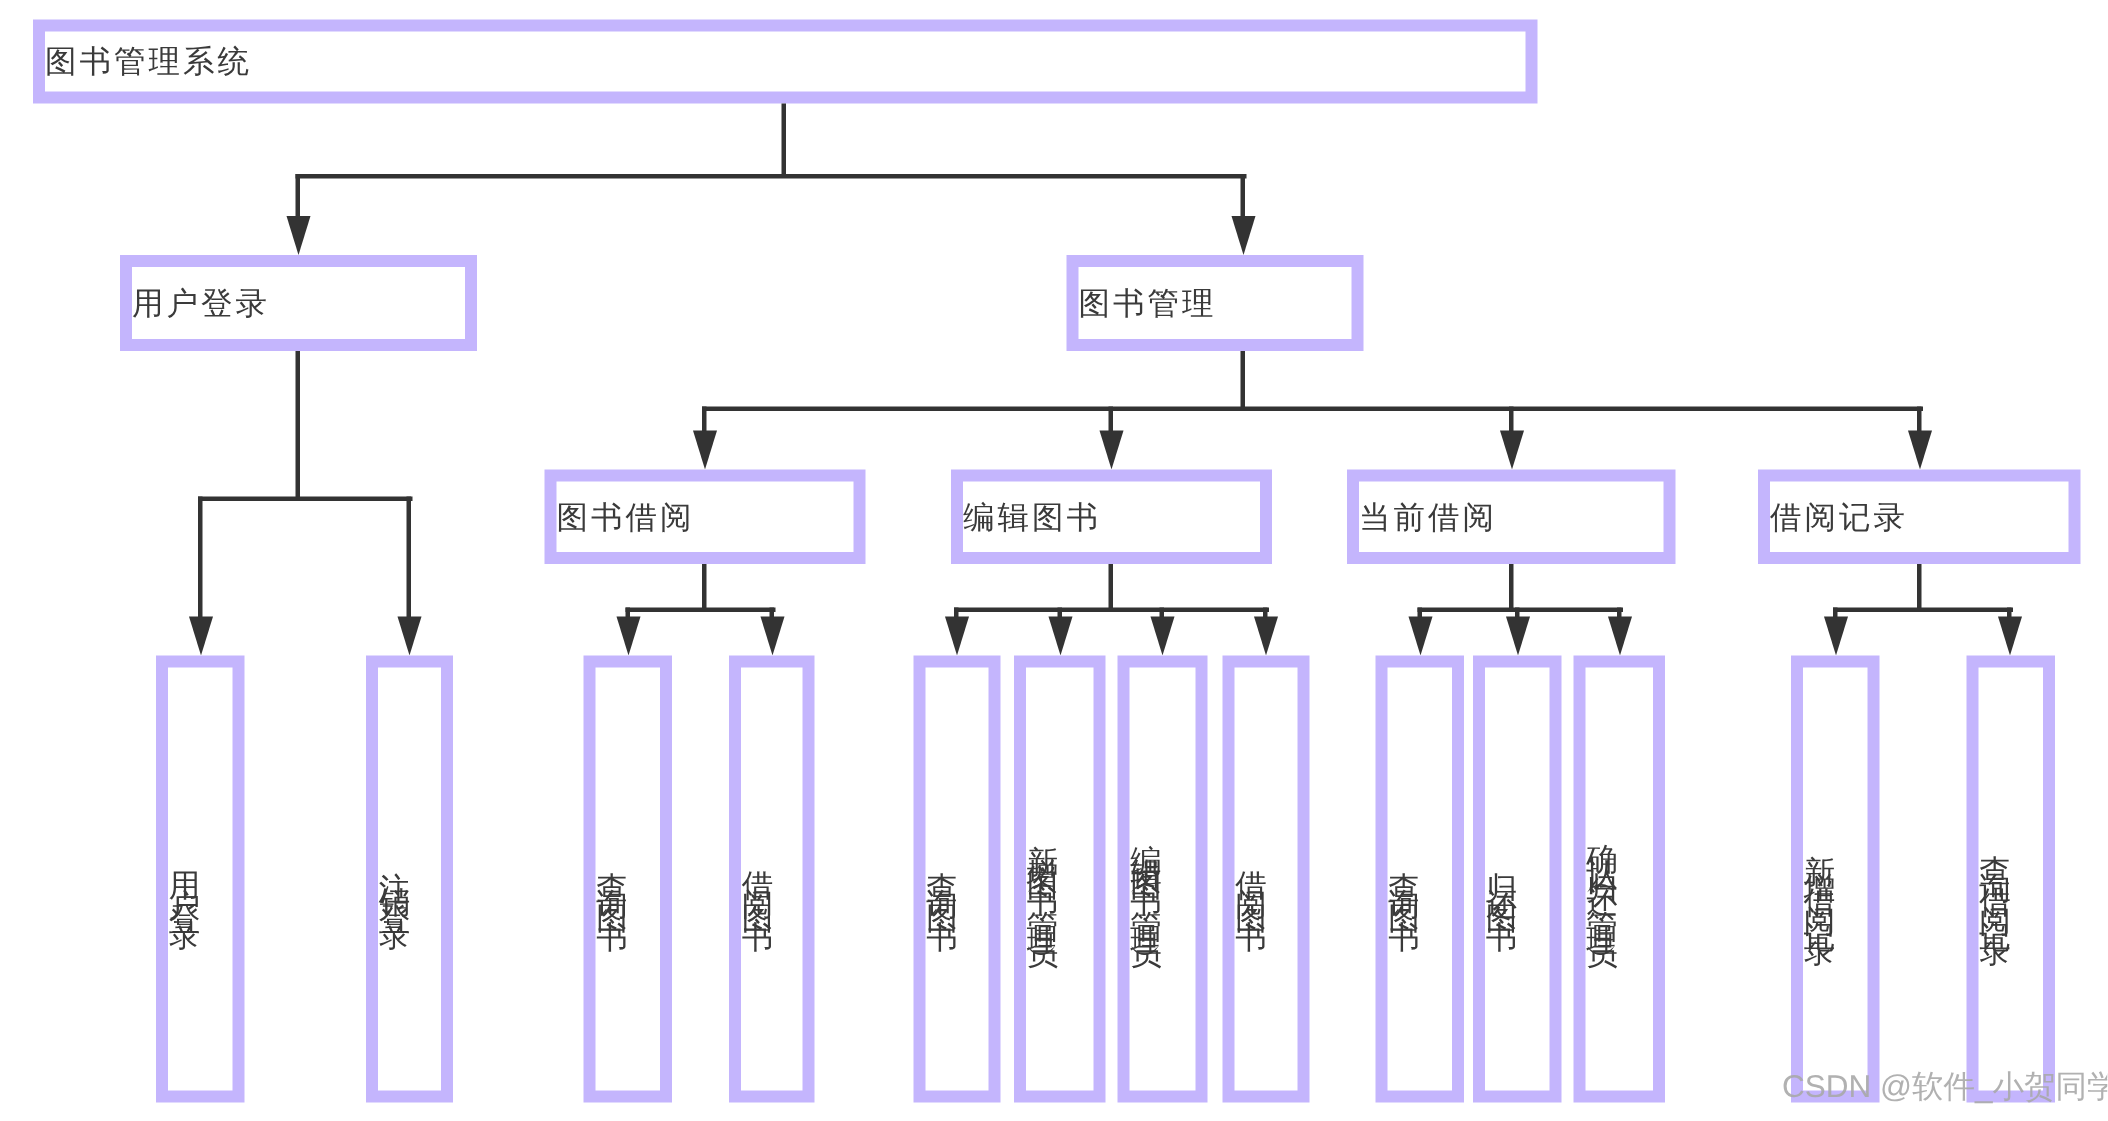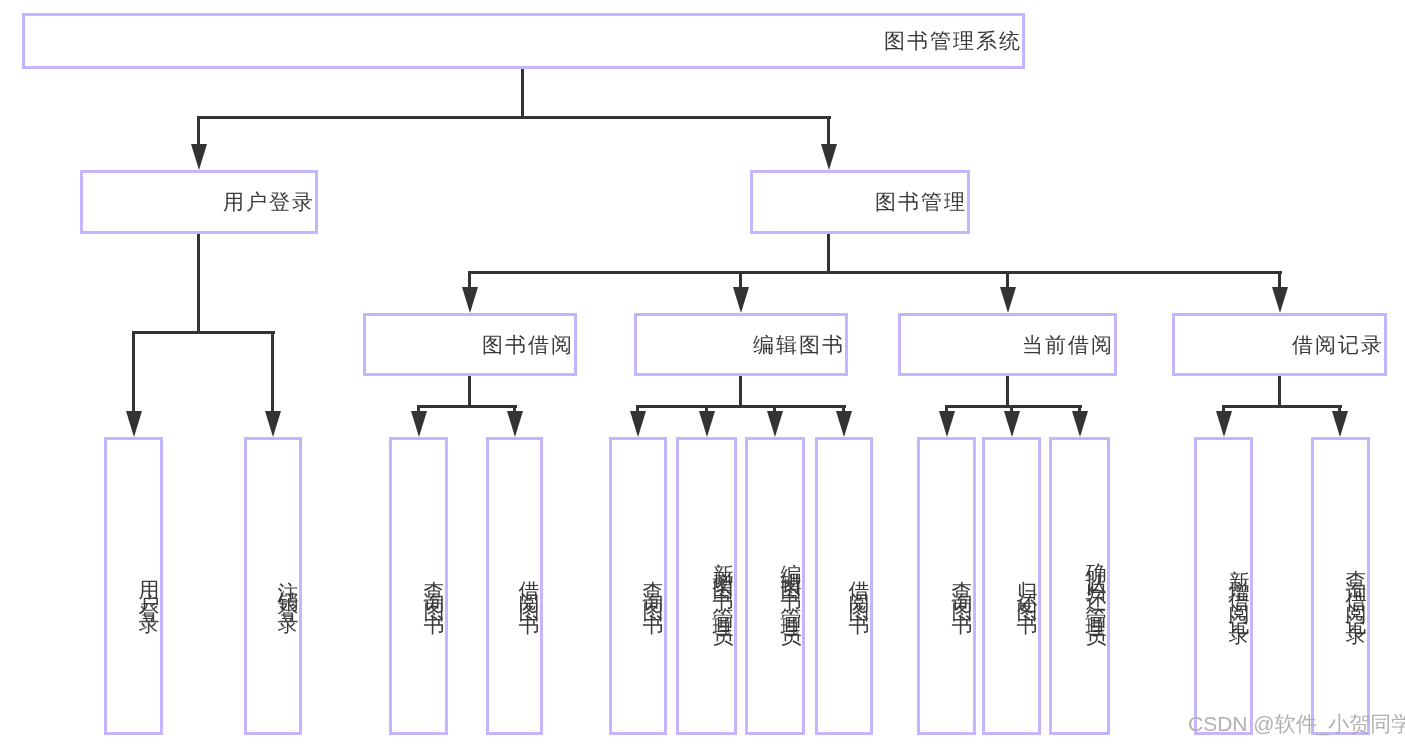--- a/index.html
+++ b/index.html
@@ -8,24 +8,24 @@
     width: 1405px;
     height: 747px;
     background: #ffffff;
     overflow: hidden;
     font-family: "Liberation Sans", "DejaVu Sans", sans-serif;
   }
   .box {
     position: absolute;
     box-sizing: border-box;
     background: #ffffff;
-    border: 3px solid #c4b5fd;
+    border: 8px solid #c4b5fd;
     display: flex;
     align-items: center;
-    justify-content: flex-end;
+    justify-content: flex-start;
   }
   .hdr-label {
     font-size: 21px;
     letter-spacing: 2px;
     color: #3a3a3a;
     white-space: nowrap;
   }
   .leaf-label {
     writing-mode: vertical-rl;
     text-orientation: mixed;
@@ -67,21 +67,21 @@
   <div class="vline" style="left:521px; top:69px; height:49px;"></div>
   <div class="hline" style="left:197px; top:116px; width:634px;"></div>
   <div class="vline" style="left:197px; top:116px; height:32px;"></div>
   <div class="arrow" style="left:191px; top:144px;"></div>
   <div class="vline" style="left:827px; top:116px; height:32px;"></div>
   <div class="arrow" style="left:821px; top:144px;"></div>
 
   <div class="box" style="left:80px; top:170px; width:238px; height:64px;">
     <span class="hdr-label">用户登录</span>
   </div>
-  <div class="box" style="left:750px; top:170px; width:220px; height:64px;">
+  <div class="box" style="left:711px; top:170px; width:198px; height:64px;">
     <span class="hdr-label">图书管理</span>
   </div>
 
   <div class="vline" style="left:197px; top:234px; height:100px;"></div>
   <div class="hline" style="left:132px; top:331px; width:143px;"></div>
   <div class="vline" style="left:132px; top:331px; height:83px;"></div>
   <div class="arrow" style="left:126px; top:411px;"></div>
   <div class="vline" style="left:271px; top:331px; height:83px;"></div>
   <div class="arrow" style="left:265px; top:411px;"></div>
 

